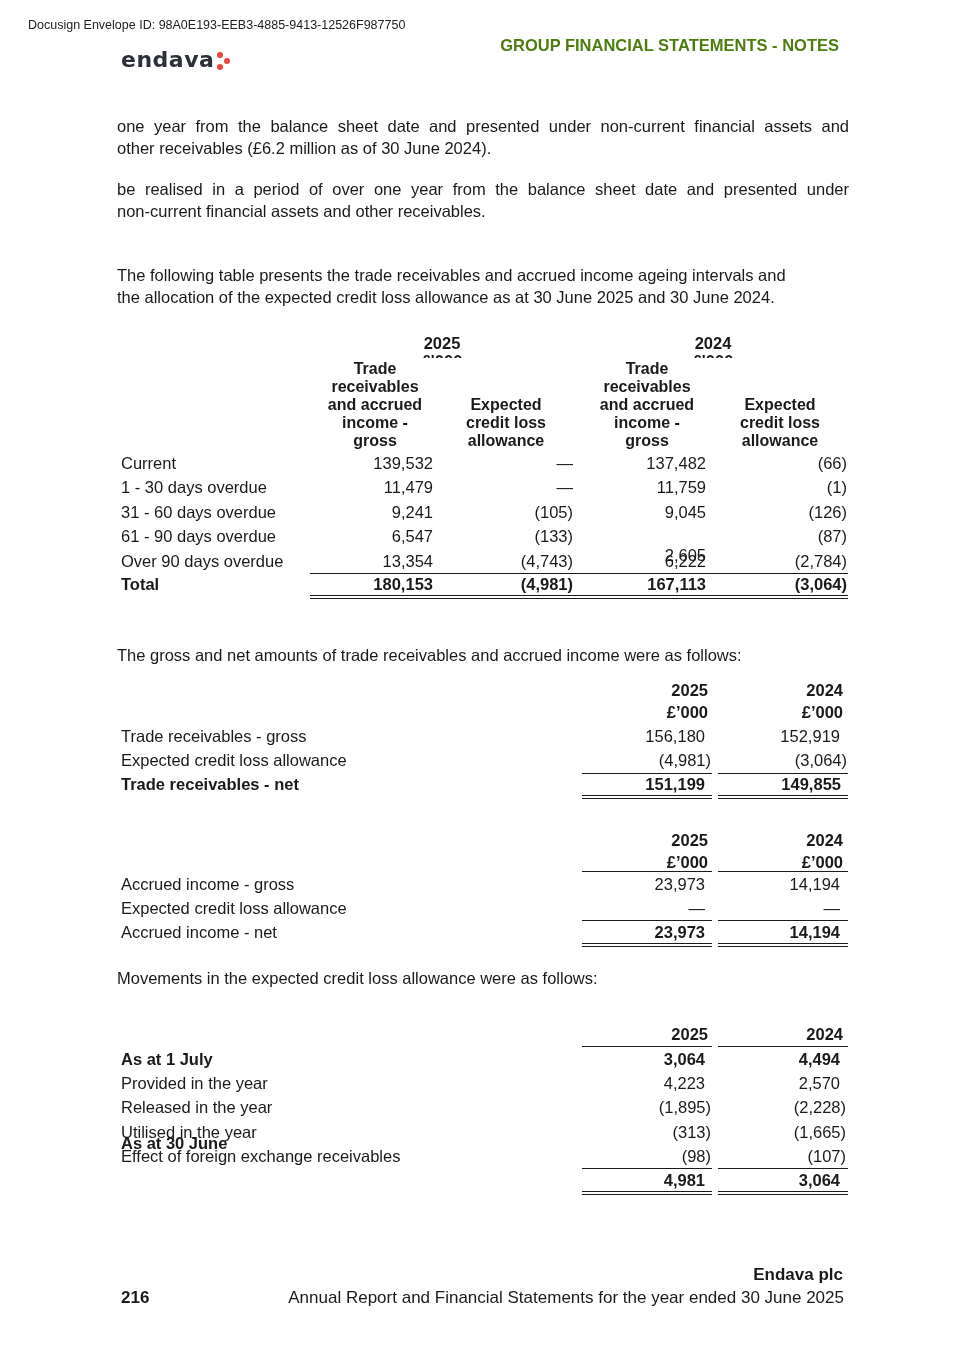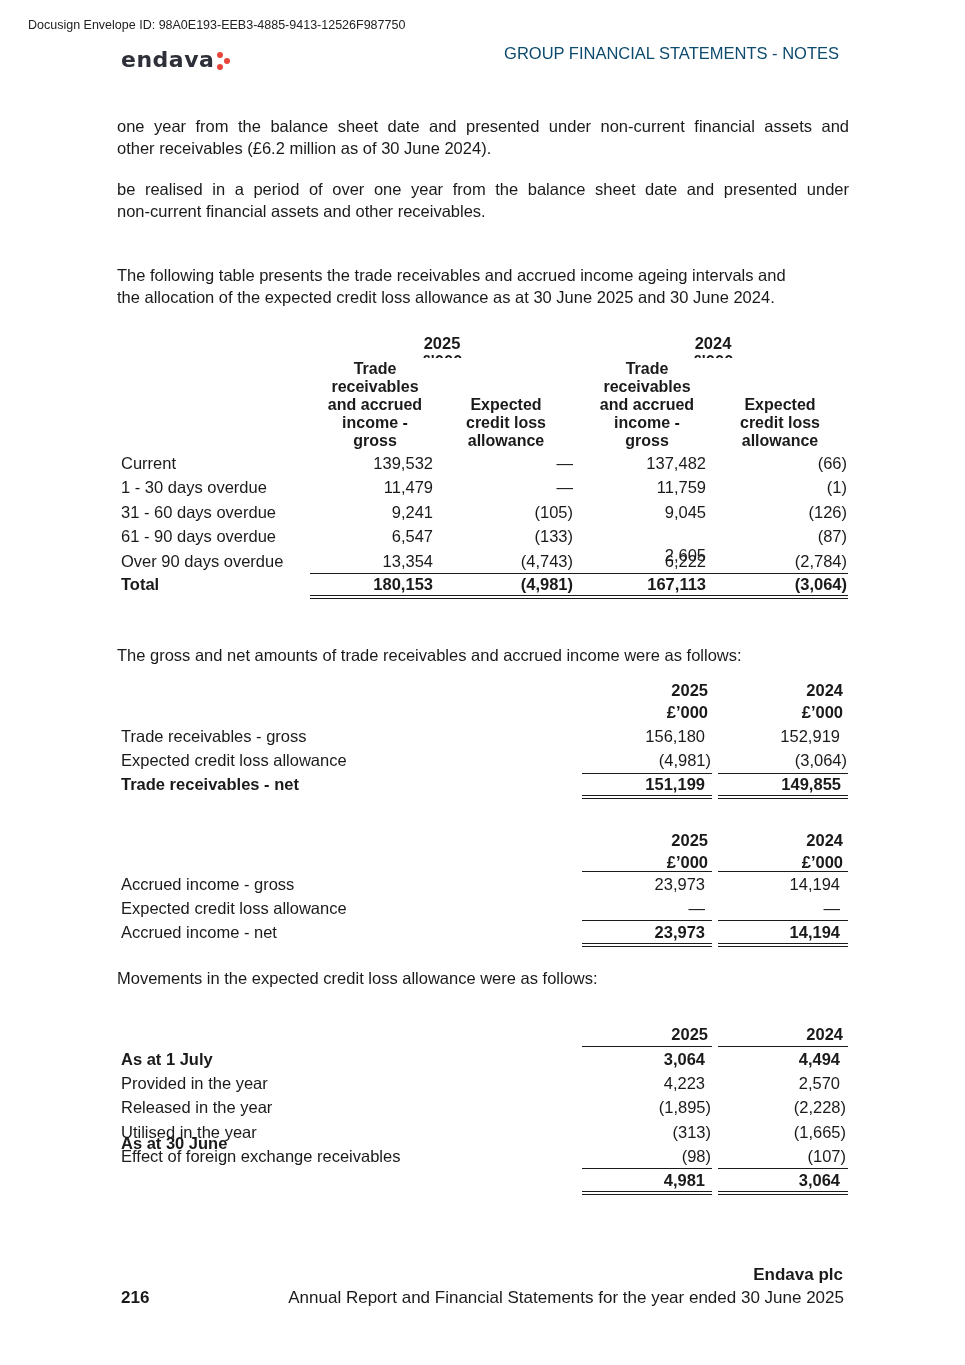--- a/index.html
+++ b/index.html
@@ -5,21 +5,21 @@
     html, body { margin: 0; padding: 0; background: #ffffff; }
     body {
       width: 965px; height: 1365px; position: relative; overflow: hidden;
       font-family: "Liberation Sans", sans-serif; color: #1a1a1a;
     }
     .envelope { position: absolute; left: 28px; top: 18px; font-size: 12.5px; color: #222; }
     .logo { position: absolute; left: 121px; top: 47px; display: flex; align-items: center; }
     .logo-word { font-family: "DejaVu Sans", sans-serif; font-size: 22px; font-weight: bold; color: #2d3038; letter-spacing: 0.5px; }
     .logo-mark { position: relative; width: 16px; height: 18px; margin-left: 3px; top: 1px; }
     .logo-mark span { position: absolute; width: 6px; height: 6px; border-radius: 50%; }
-    .header-title { position: absolute; right: 126px; top: 44px; font-size: 16.5px; font-weight: normal; color: #0c4a6e; }
+    .header-title { position: absolute; right: 126px; top: 36px; font-size: 16.5px; font-weight: bold; color: #4d7c0f; }
 
     .para { position: absolute; left: 117px; width: 732px; font-size: 16.5px; line-height: 21.5px; text-align: justify; }
     .para span { display: block; }
 
     .abs { position: absolute; font-size: 16.5px; white-space: nowrap; }
     .b { font-weight: bold; }
     .r { text-align: right; }
     .c { text-align: center; }
 
     .hline { position: absolute; height: 0; border-top: 1.5px solid #1a1a1a; }

